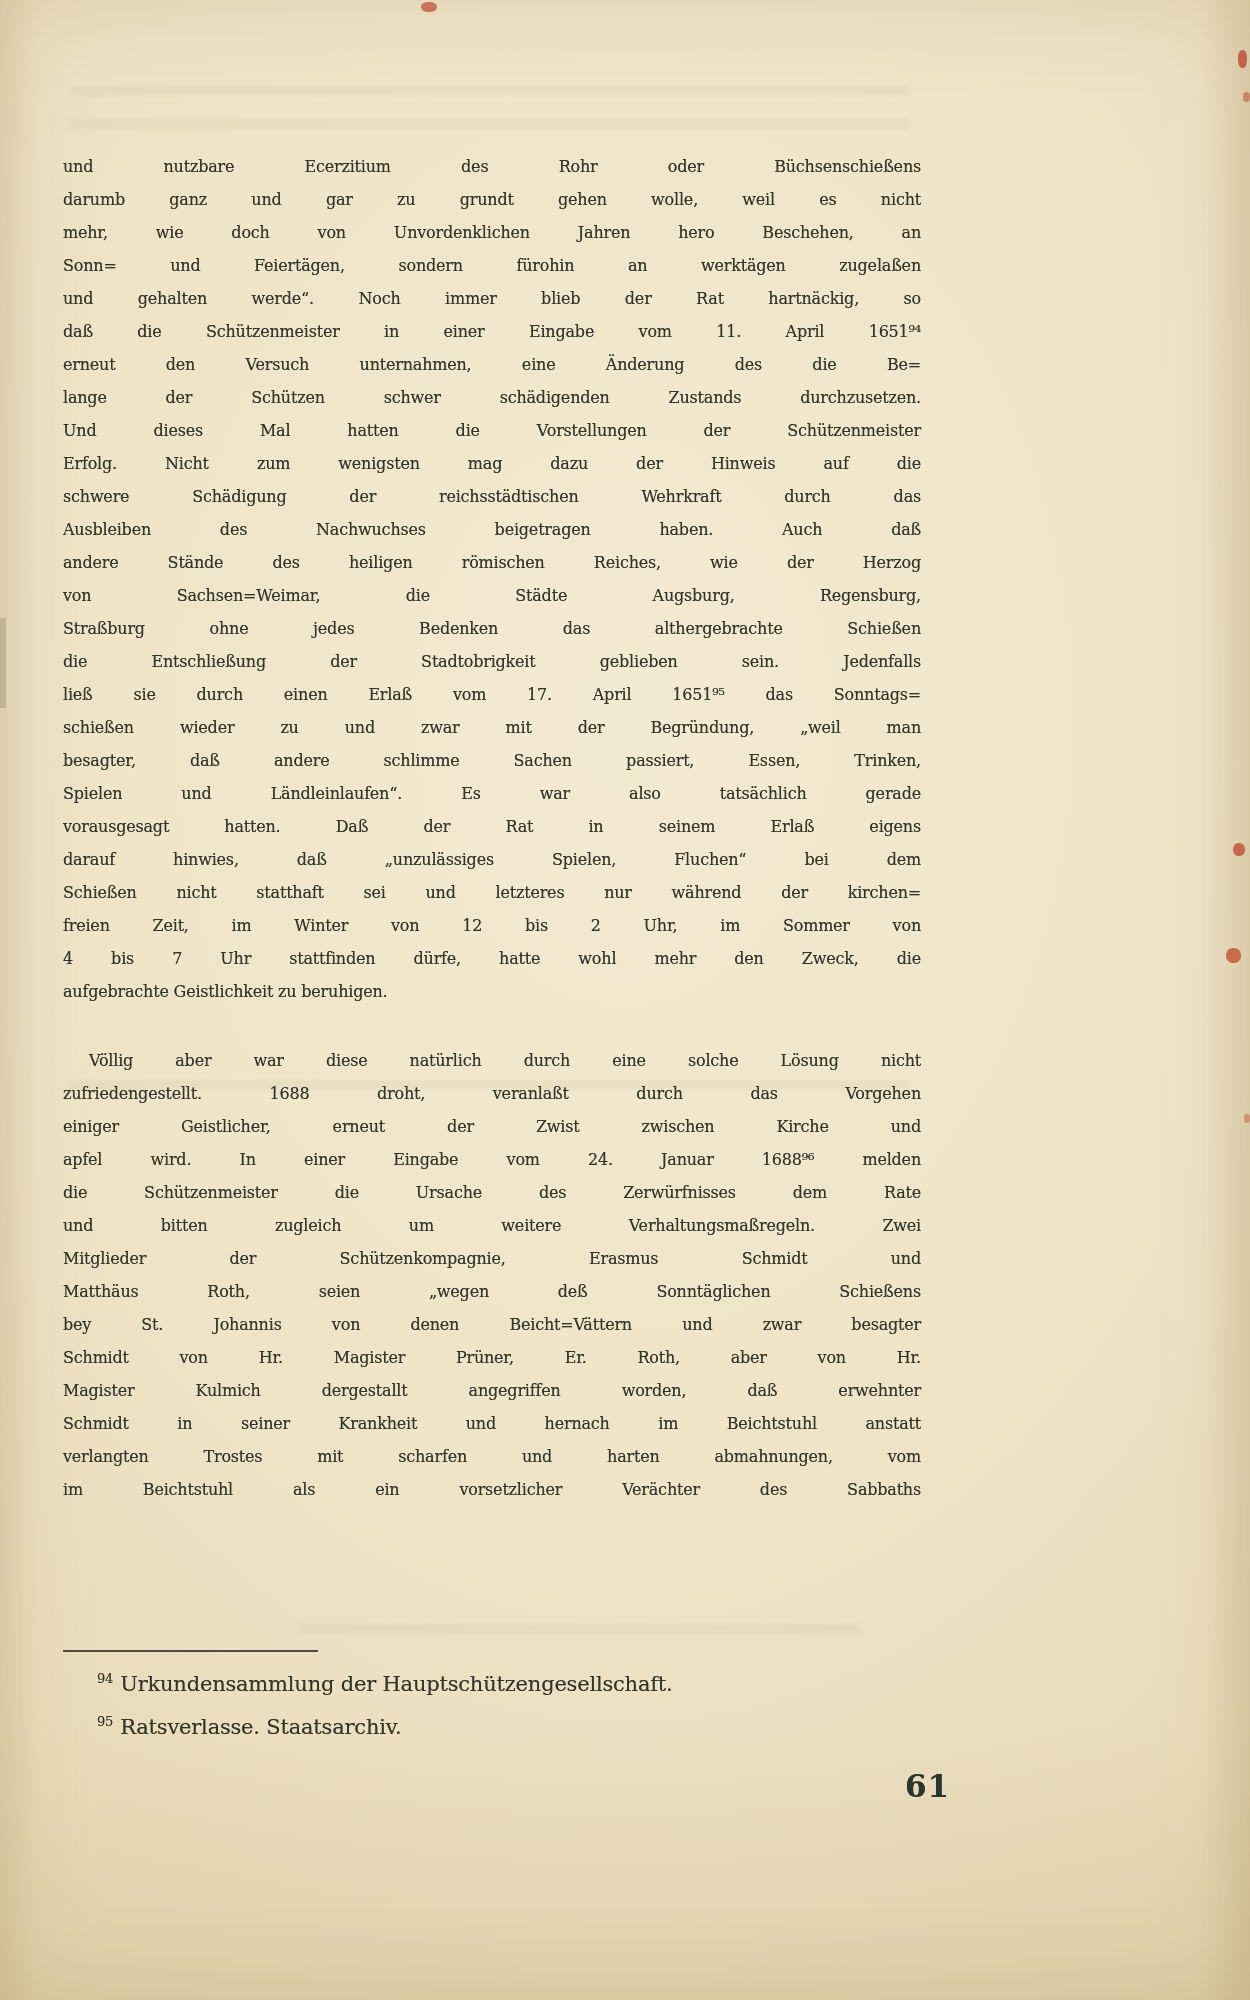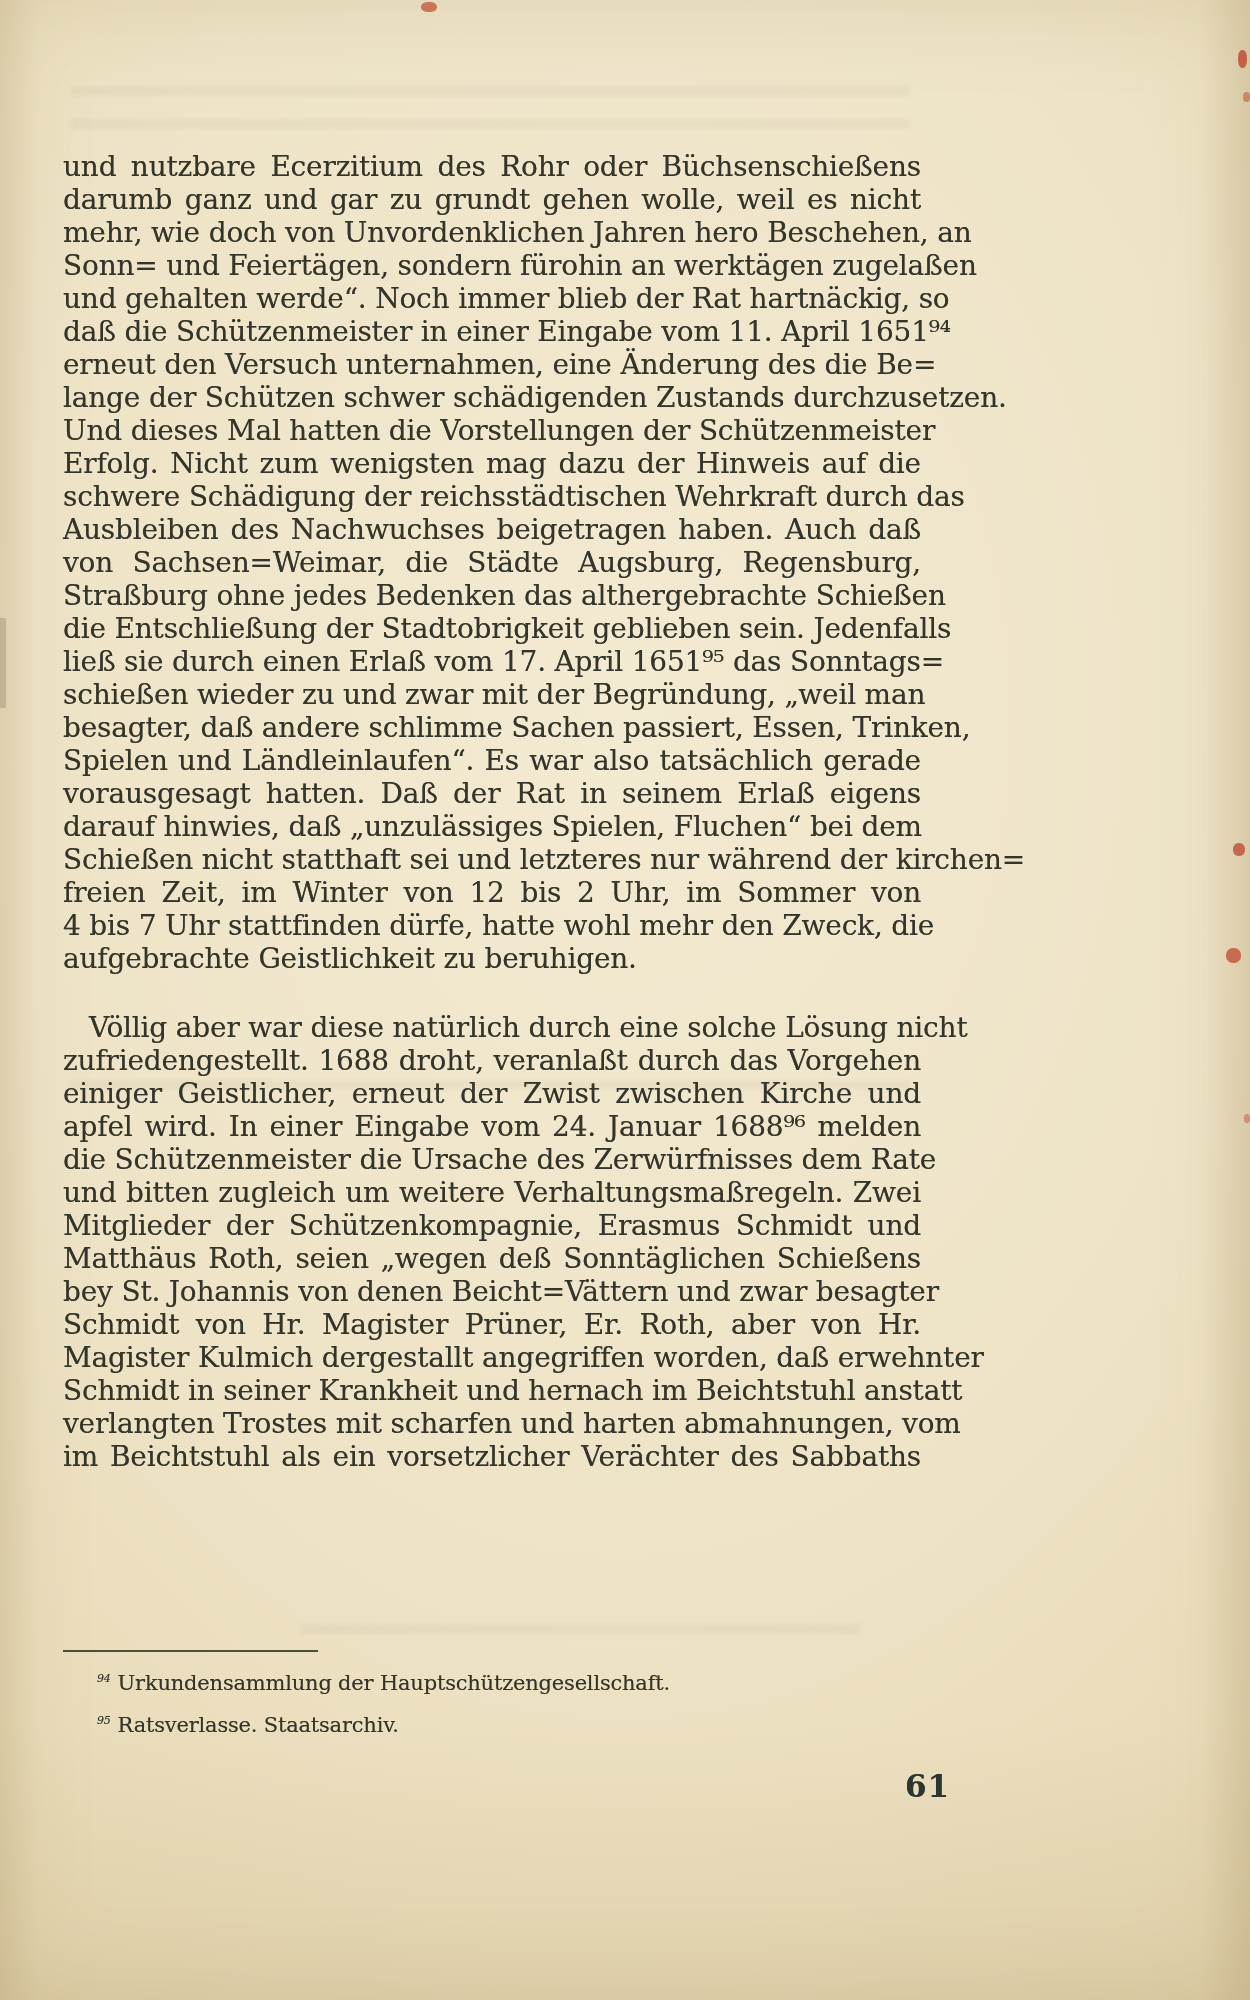--- a/index.html
+++ b/index.html
@@ -12,32 +12,32 @@
       linear-gradient(90deg, rgba(140,110,60,0.10), rgba(0,0,0,0) 3%, rgba(0,0,0,0) 96%, rgba(140,110,60,0.14)),
       radial-gradient(ellipse 1100px 1500px at 50% 36%, #f3ead2 0%, #eee3c6 58%, #e6d8b3 100%);
     box-shadow: inset 0 0 90px rgba(165,140,90,0.22);
     font-family:"DejaVu Serif", serif;
     color:#34352a;
   }
   .text-block{position:absolute;left:63px;top:150px;width:858px;}
   .para{margin:0;}
   .para + .para{margin-top:36px;}
   .tline{
-    font-size:28px;line-height:33px;height:33px;
+    font-size:16px;line-height:33px;height:33px;
     text-align:justify;text-align-last:justify;text-justify:inter-word;
     letter-spacing:-0.2px;white-space:nowrap;
     text-shadow:0 0 0.5px rgba(40,40,30,0.55);
   }
   .tline.pend{text-align-last:left;}
   .tline.indent{padding-left:26px;}
   .fnrule{position:absolute;left:63px;top:1650px;width:255px;height:2px;background:#4d4c41;}
   .footnotes{position:absolute;left:63px;top:1660px;width:858px;}
   .fnote{margin-left:34px;font-size:21px;line-height:37px;letter-spacing:-0.2px;
          text-shadow:0 0 0.5px rgba(40,40,30,0.5);}
-  .fnote sup{font-size:11px;margin-right:7px;font-style:italic;}
+  .fnote sup{font-size:13px;margin-right:7px;}
   .page-number{position:absolute;left:905px;top:1768px;font-size:31px;font-weight:bold;
                color:#2c3630;letter-spacing:1px;text-shadow:0 0 0.5px rgba(30,40,35,0.6);}
   .ghost{position:absolute;filter:blur(2px);opacity:0.32;
          background:repeating-linear-gradient(180deg, rgba(125,112,82,0.20) 0 10px, rgba(0,0,0,0) 10px 33px);}
   #ghost-top{left:70px;top:86px;width:840px;height:58px;}
   #ghost-gap{left:70px;top:1080px;width:840px;height:28px;}
   #ghost-bottom{left:300px;top:1624px;width:560px;height:20px;}
   .mark{position:absolute;border-radius:45%;}
   #mark-1{left:421px;top:2px;width:16px;height:10px;background:#c25b41;opacity:.8;}
   #mark-2{left:1238px;top:50px;width:9px;height:18px;background:#c04f38;opacity:.85;}
@@ -63,20 +63,21 @@
         <div class="tline">mehr, wie doch von Unvordenklichen Jahren hero Beschehen, an</div>
         <div class="tline">Sonn= und Feiertägen, sondern fürohin an werktägen zugelaßen</div>
         <div class="tline">und gehalten werde“. Noch immer blieb der Rat hartnäckig, so</div>
         <div class="tline">daß die Schützenmeister in einer Eingabe vom 11. April 1651⁹⁴</div>
         <div class="tline">erneut den Versuch unternahmen, eine Änderung des die Be=</div>
         <div class="tline">lange der Schützen schwer schädigenden Zustands durchzusetzen.</div>
         <div class="tline">Und dieses Mal hatten die Vorstellungen der Schützenmeister</div>
         <div class="tline">Erfolg. Nicht zum wenigsten mag dazu der Hinweis auf die</div>
         <div class="tline">schwere Schädigung der reichsstädtischen Wehrkraft durch das</div>
         <div class="tline">Ausbleiben des Nachwuchses beigetragen haben. Auch daß</div>
+        <div class="tline">andere Stände des heiligen römischen Reiches, wie der Herzog</div>
         <div class="tline">von Sachsen=Weimar, die Städte Augsburg, Regensburg,</div>
         <div class="tline">Straßburg ohne jedes Bedenken das althergebrachte Schießen</div>
         <div class="tline">die Entschließung der Stadtobrigkeit geblieben sein. Jedenfalls</div>
         <div class="tline">ließ sie durch einen Erlaß vom 17. April 1651⁹⁵ das Sonntags=</div>
         <div class="tline">schießen wieder zu und zwar mit der Begründung, „weil man</div>
         <div class="tline">besagter, daß andere schlimme Sachen passiert, Essen, Trinken,</div>
         <div class="tline">Spielen und Ländleinlaufen“. Es war also tatsächlich gerade</div>
         <div class="tline">vorausgesagt hatten. Daß der Rat in seinem Erlaß eigens</div>
         <div class="tline">darauf hinwies, daß „unzulässiges Spielen, Fluchen“ bei dem</div>
         <div class="tline">Schießen nicht statthaft sei und letzteres nur während der kirchen=</div>

